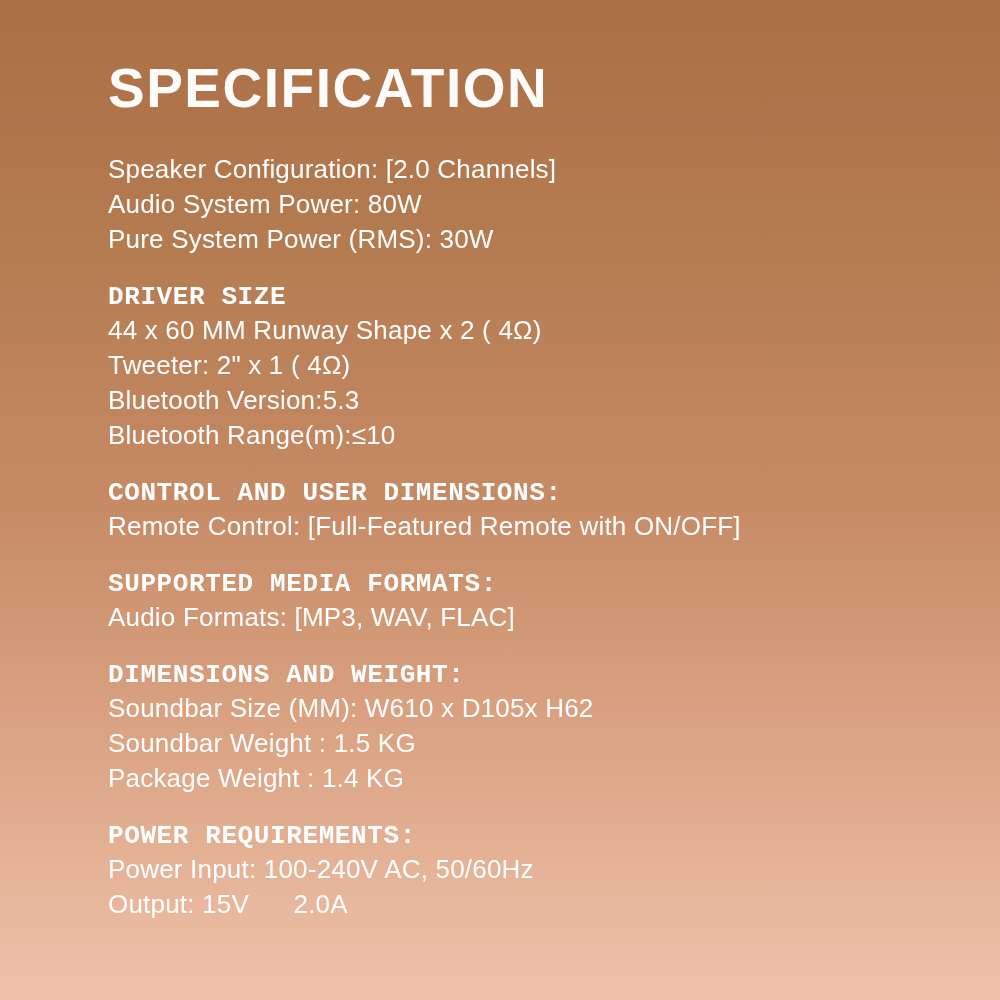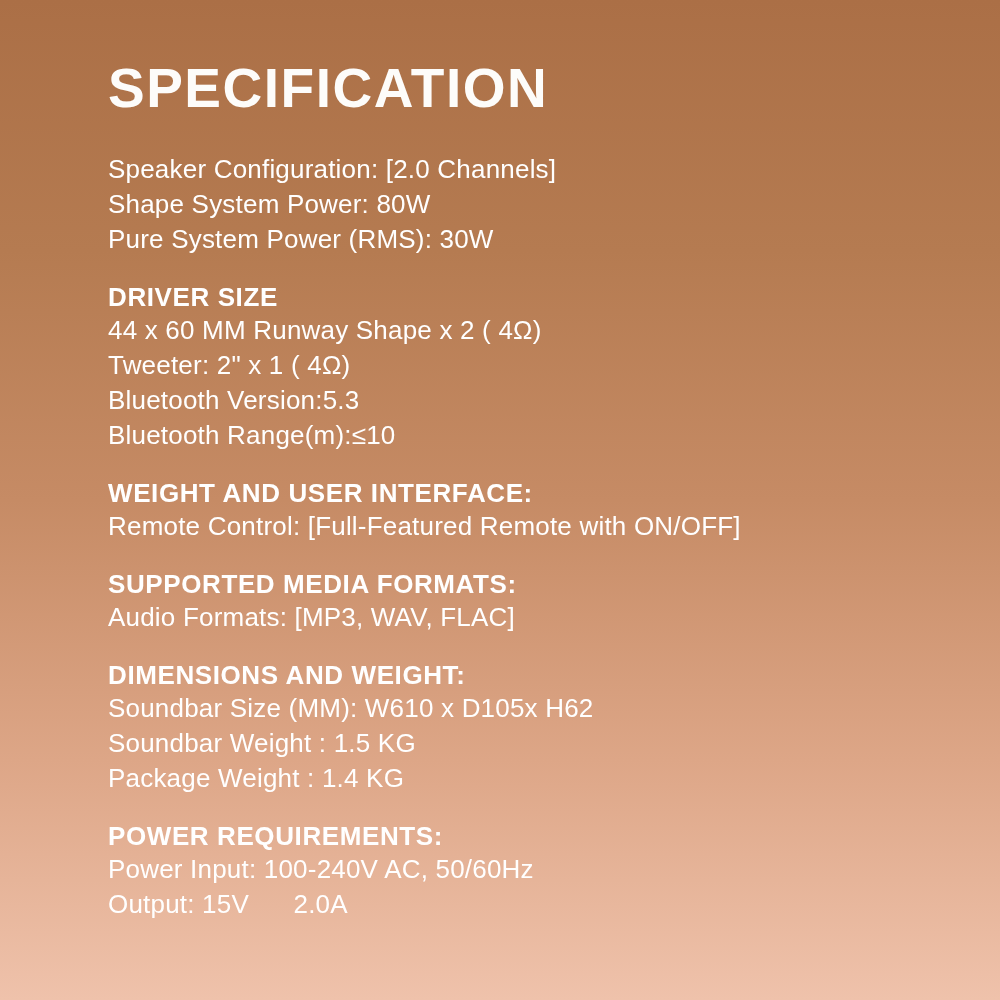--- a/index.html
+++ b/index.html
@@ -33,51 +33,52 @@
   }
   .section:first-of-type {
     margin-top: 0;
   }
   .section-heading {
     font-size: 26px;
     font-weight: bold;
     letter-spacing: 0.6px;
     line-height: 31px;
     white-space: pre-wrap;
+    font-family: Liberation Mono, monospace;
   }
   .spec-line {
     font-size: 26px;
     line-height: 35px;
     letter-spacing: 0.2px;
     white-space: pre-wrap;
   }
 </style>
 </head>
 <body>
 
 <div class="spec-sheet">
 
   <h1 class="page-title">SPECIFICATION</h1>
 
   <div class="section">
     <div class="spec-line">Speaker Configuration: [2.0 Channels]</div>
-    <div class="spec-line">Shape System Power: 80W</div>
+    <div class="spec-line">Audio System Power: 80W</div>
     <div class="spec-line">Pure System Power (RMS): 30W</div>
   </div>
 
   <div class="section">
     <div class="section-heading">DRIVER SIZE</div>
     <div class="spec-line">44 x 60 MM Runway Shape x 2 ( 4Ω)</div>
     <div class="spec-line">Tweeter: 2" x 1 ( 4Ω)</div>
     <div class="spec-line">Bluetooth Version:5.3</div>
     <div class="spec-line">Bluetooth Range(m):≤10</div>
   </div>
 
   <div class="section">
-    <div class="section-heading">WEIGHT AND USER INTERFACE:</div>
+    <div class="section-heading">CONTROL AND USER DIMENSIONS:</div>
     <div class="spec-line">Remote Control: [Full-Featured Remote with ON/OFF]</div>
   </div>
 
   <div class="section">
     <div class="section-heading">SUPPORTED MEDIA FORMATS:</div>
     <div class="spec-line">Audio Formats: [MP3, WAV, FLAC]</div>
   </div>
 
   <div class="section">
     <div class="section-heading">DIMENSIONS AND WEIGHT:</div>

